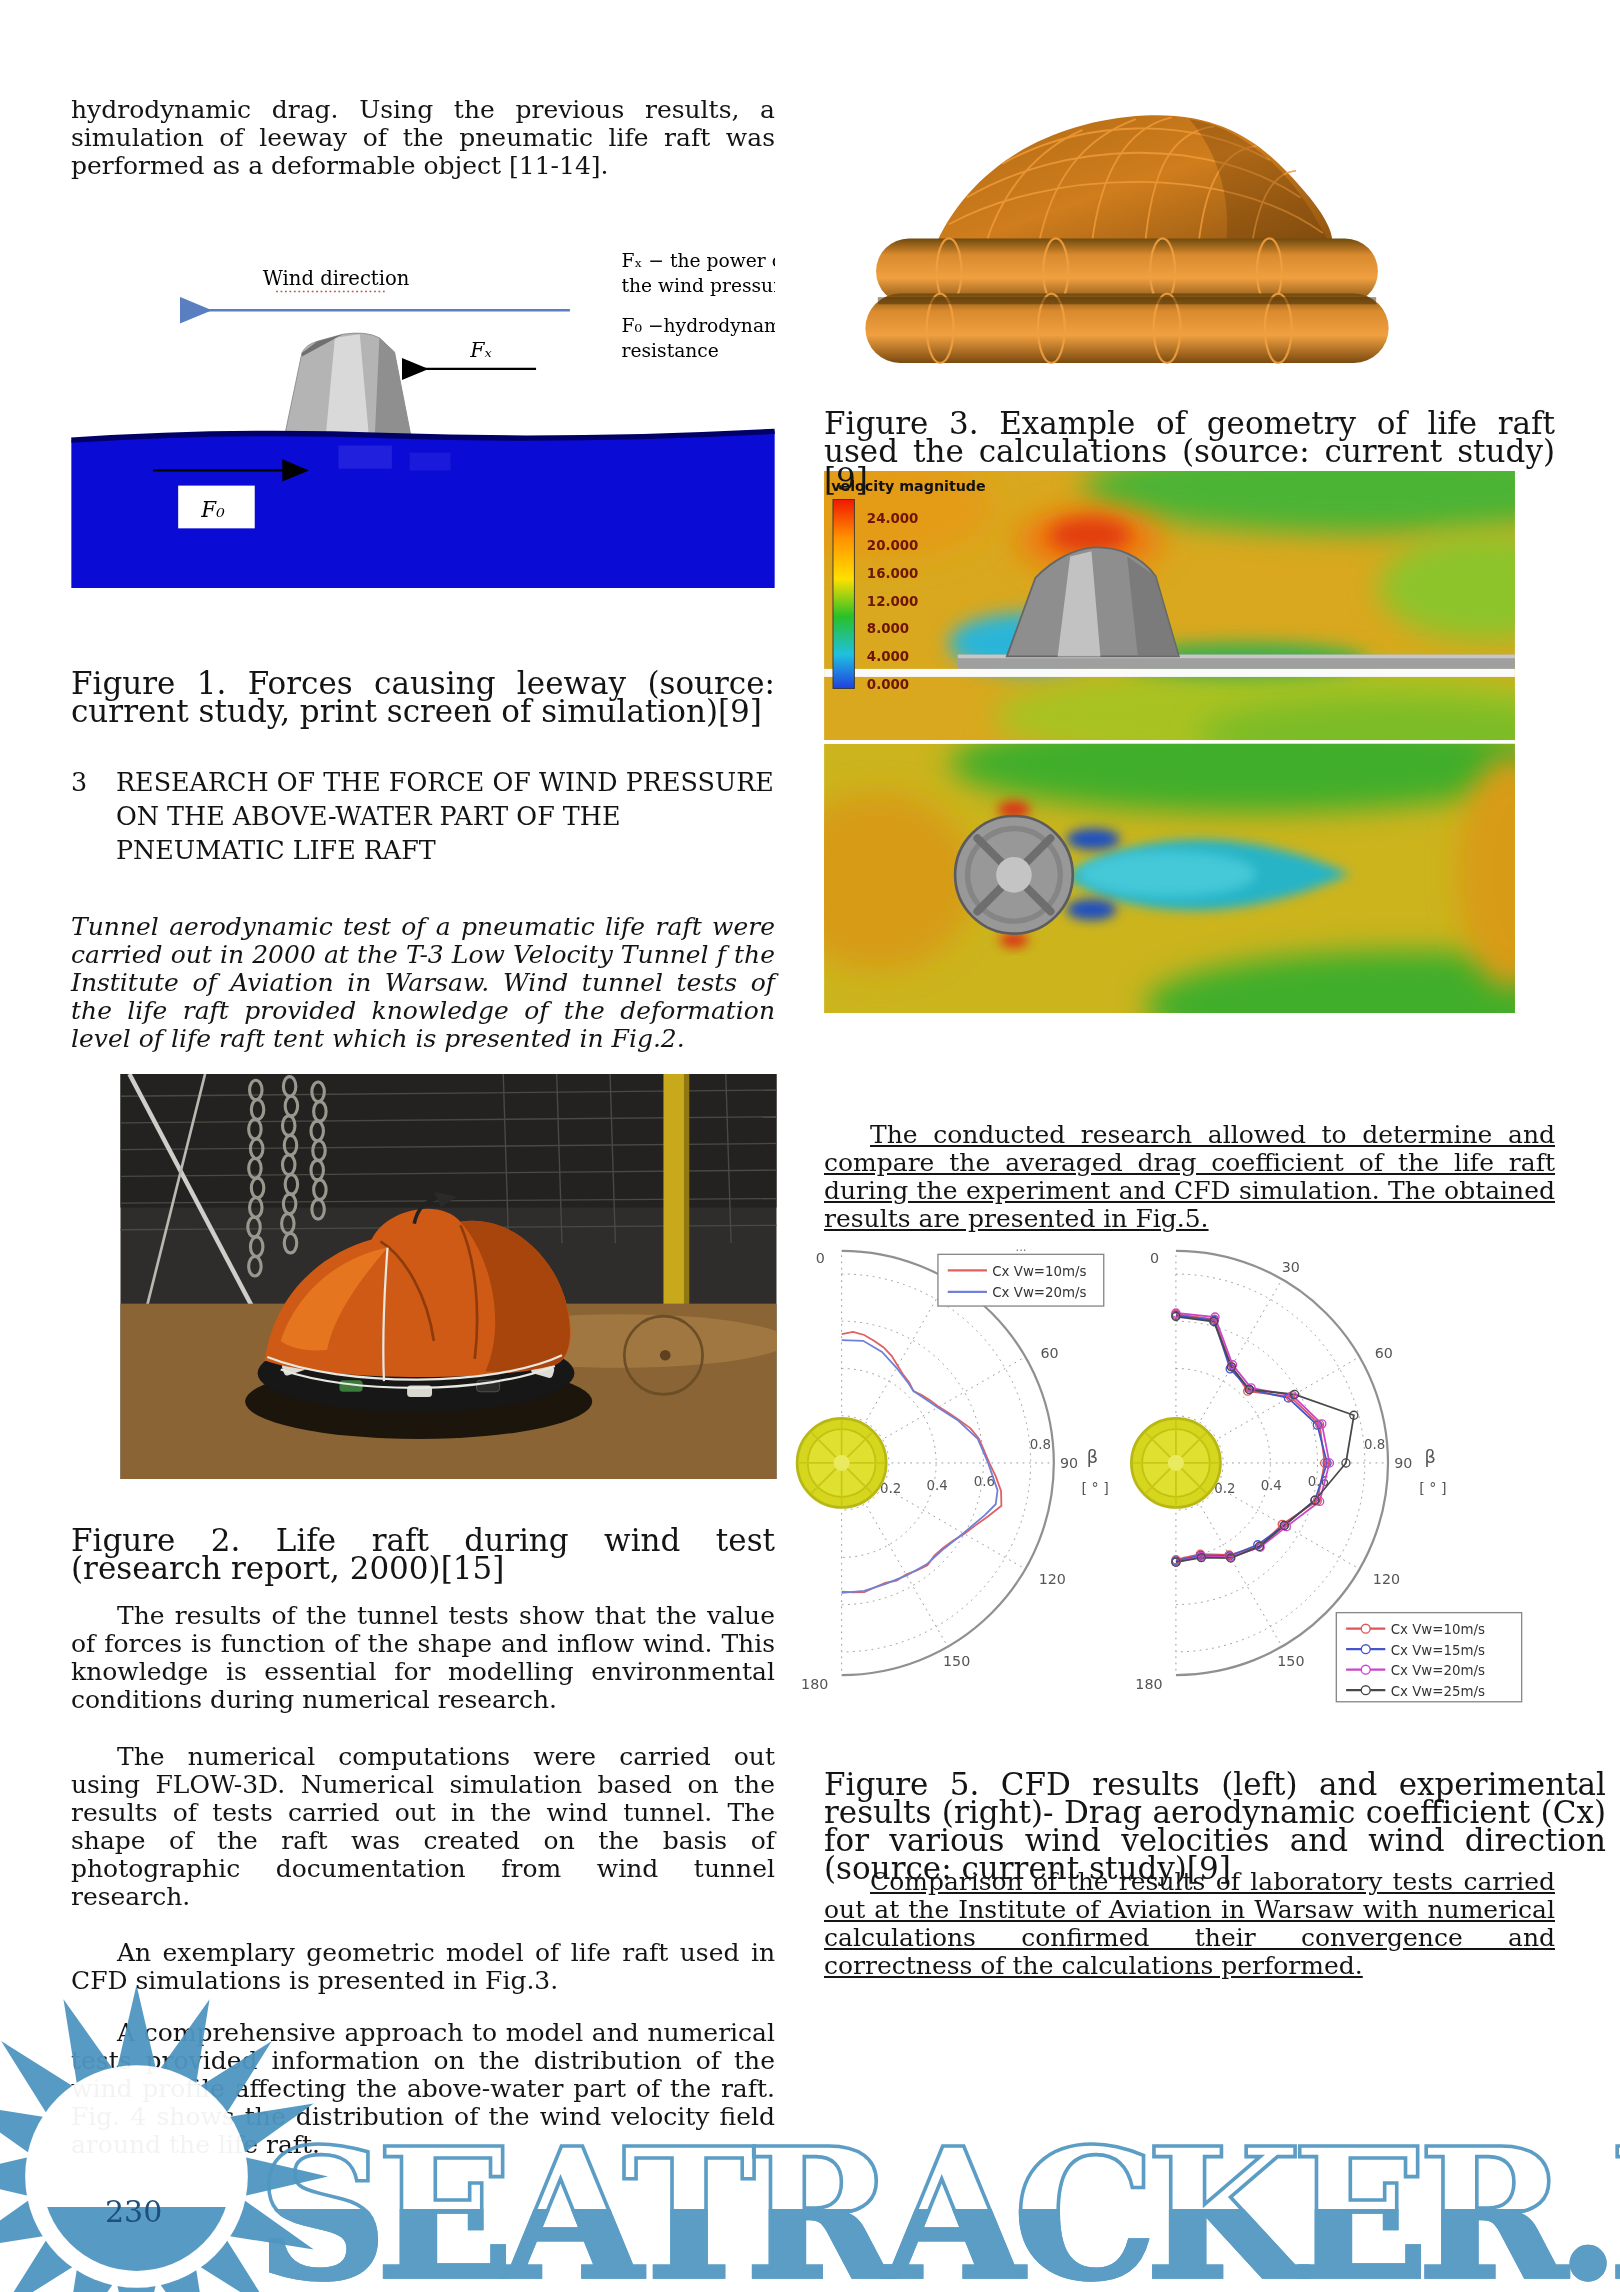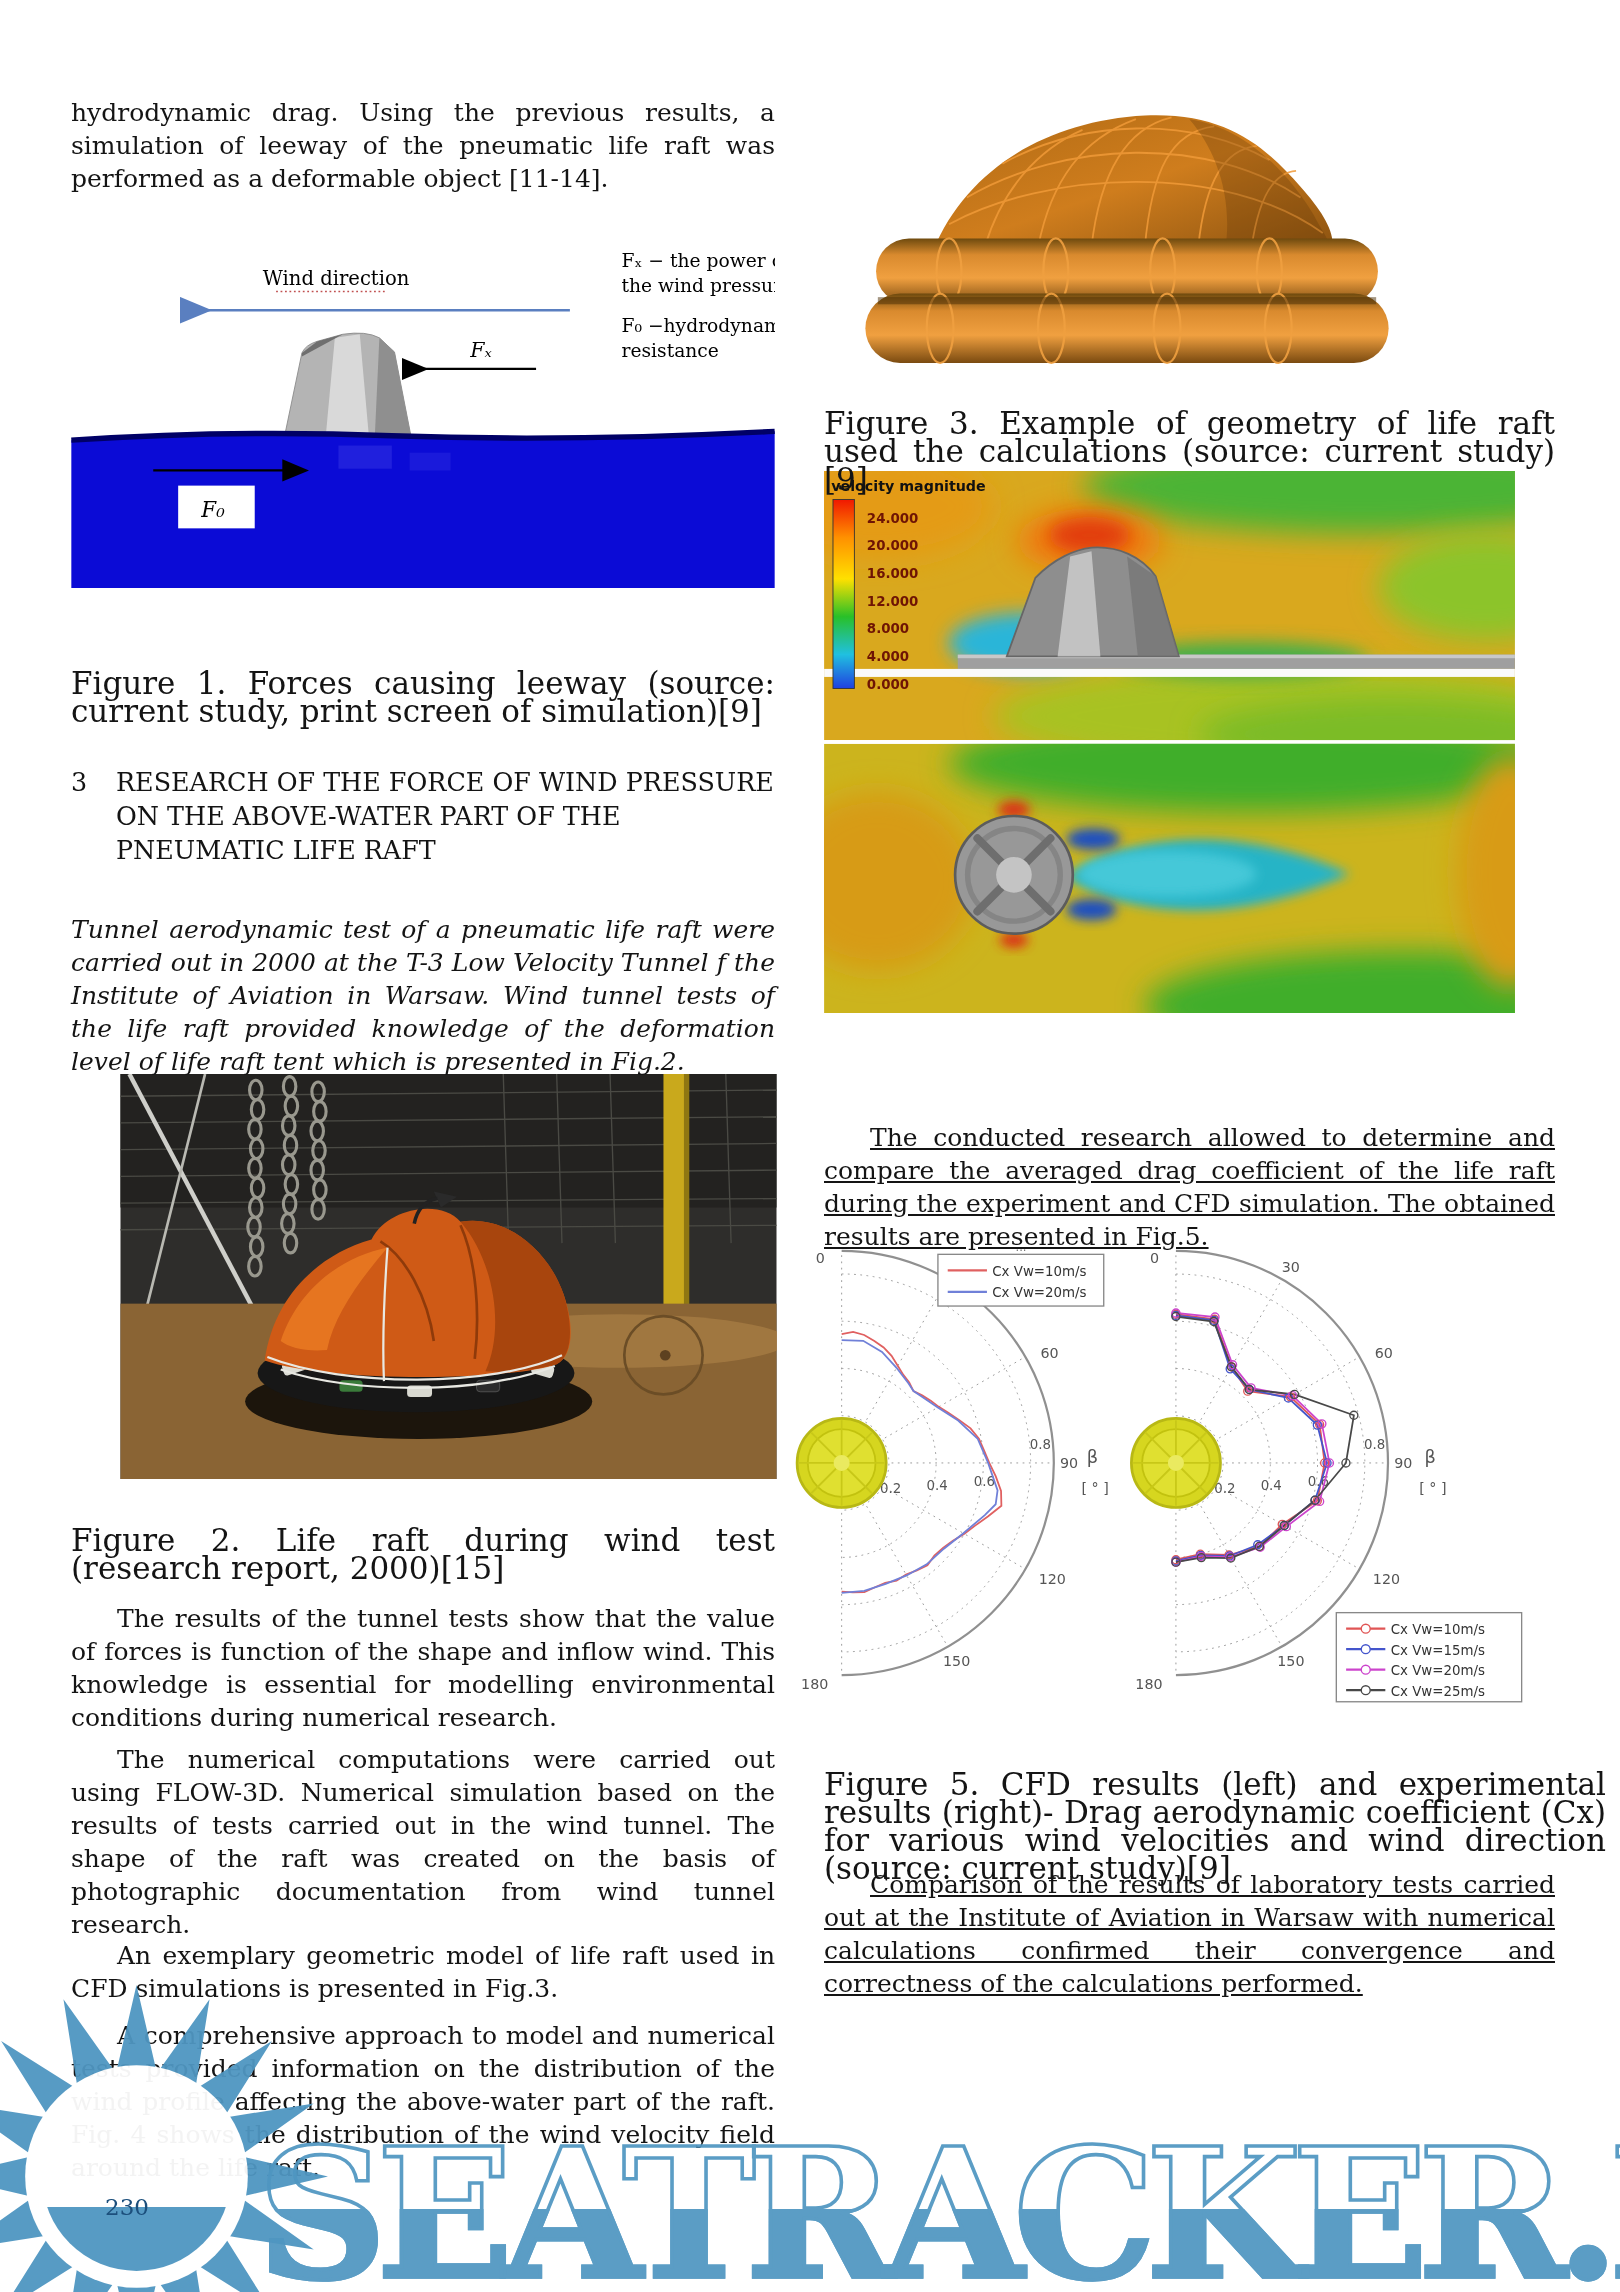--- a/index.html
+++ b/index.html
@@ -1,28 +1,28 @@
 <!DOCTYPE html>
 <html style="font-size:14.3px"><head>
 <meta charset="utf-8">
 <style>
   html,body{margin:0;padding:0;background:#e8e8e8;}
   .page{position:relative;width:1621px;height:2293px;background:#ffffff;overflow:hidden;
         font-family:"DejaVu Serif",serif;color:#141414;}
-  .para{position:absolute;width:704px;font-size:25px;line-height:33px;text-align:justify;z-index:3;}
+  .para{position:absolute;width:704px;font-size:25px;line-height:28px;text-align:justify;z-index:3;}
   .para.rcol{width:731px;text-decoration:underline;}
   .indent{text-indent:46px;}
   .caption{position:absolute;width:704px;font-size:31px;line-height:28px;text-align:justify;z-index:3;}
   .caption.rcol{width:731px;}
   .heading{position:absolute;width:677px;font-size:25.4px;line-height:34px;padding-left:45px;z-index:3;}
   .heading .hnum{position:absolute;left:0;top:0;}
   figure{margin:0;position:absolute;z-index:2;}
   svg text{font-family:"DejaVu Sans",sans-serif;}
   .fig-serif{font-family:"DejaVu Serif",serif;}
-  .pagenum{position:absolute;left:105px;top:2194px;font-size:23px;color:#1c4f7c;z-index:6;}
+  .pagenum{position:absolute;left:105px;top:2194px;font-size:30px;color:#1c4f7c;z-index:6;}
   .wm-text{position:absolute;left:257px;top:2124px;z-index:4;font-family:"DejaVu Serif",serif;
            font-weight:bold;font-size:180px;line-height:1;letter-spacing:-10.7px;white-space:nowrap;
            color:transparent;-webkit-text-stroke:3.6px #4f96c1;
            background:linear-gradient(to bottom, rgba(79,150,193,0) 47%, #4f96c1 47%);
            -webkit-background-clip:text;background-clip:text;opacity:.93;}
   .wm-sun{position:absolute;left:-55px;top:1985px;z-index:4;opacity:.95;}
 </style>
 </head>
 <body>
 

